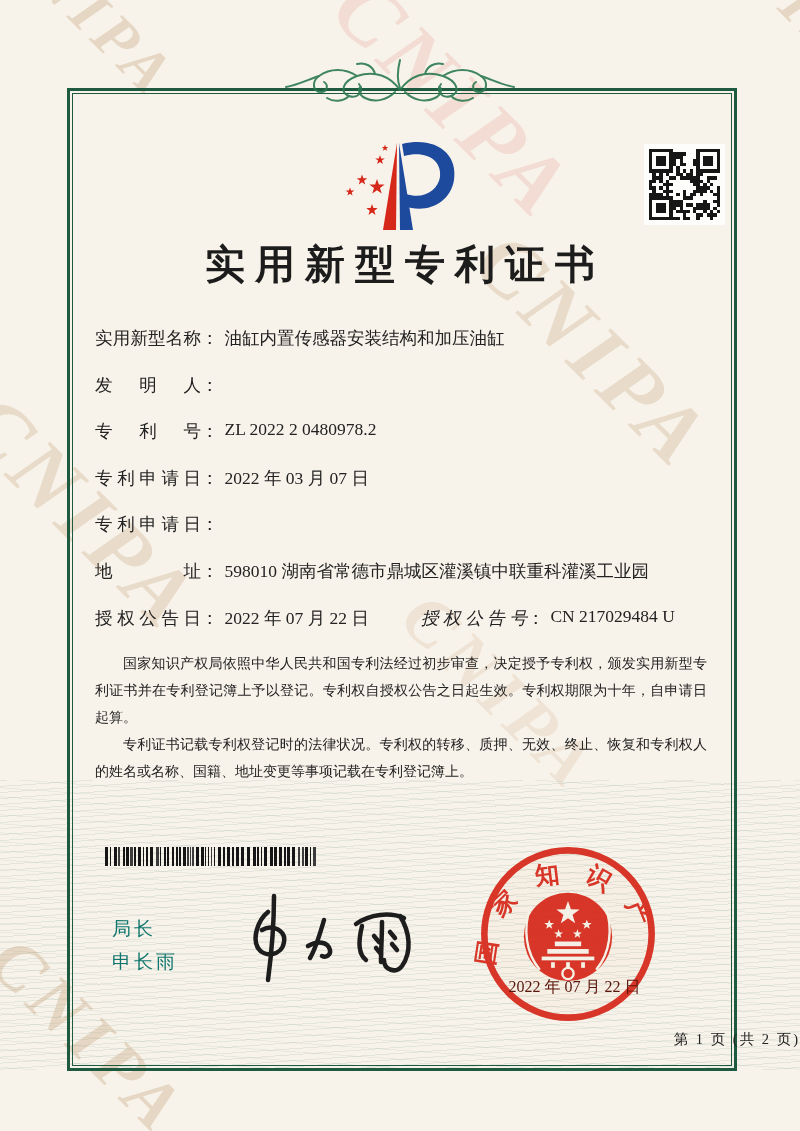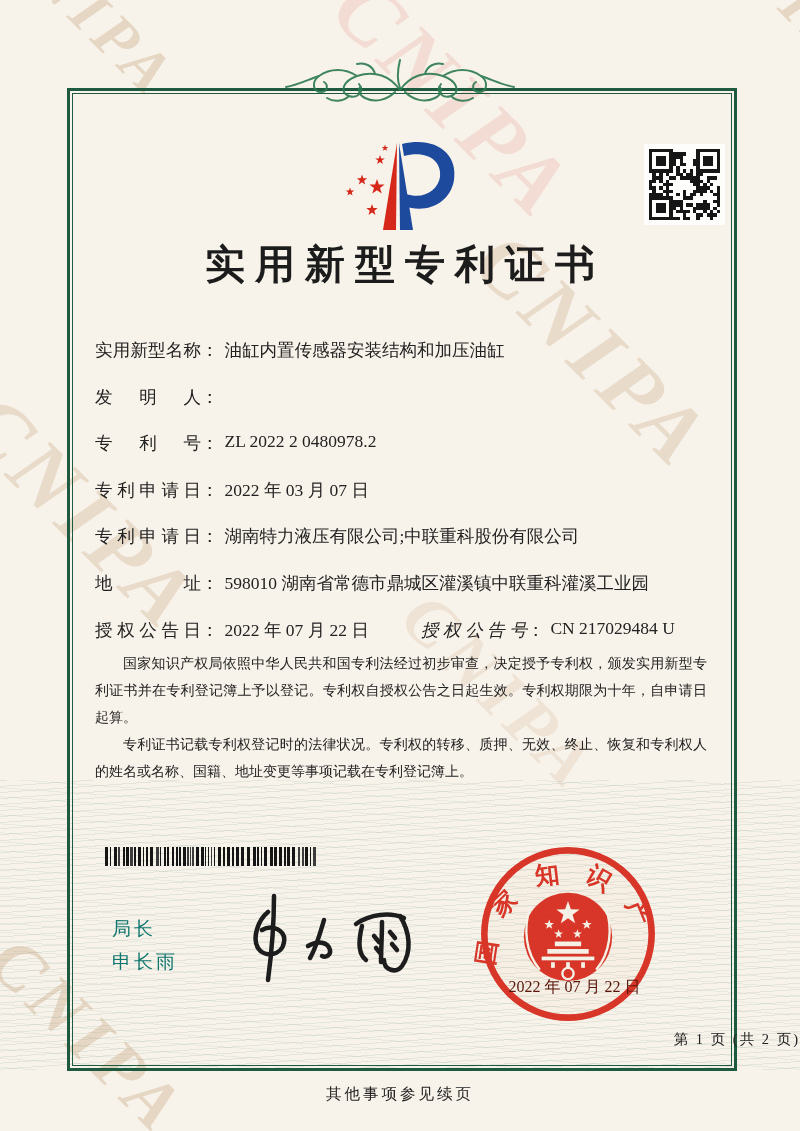--- a/index.html
+++ b/index.html
@@ -39,21 +39,21 @@
     position:absolute; left:644px; top:144px; z-index:3; background:#fdfdfc; padding:5px;
     display:grid; grid-template-columns:repeat(21,3.4px); grid-auto-rows:3.4px;
   }
   .qr i{display:block;}
   .qr i.d{background:#161616;}
   .title{
     position:absolute; left:0; width:100%; top:237px; z-index:3; text-align:center;
     font-size:40px; font-weight:700; letter-spacing:10px; text-indent:10px; color:#1c1c1c;
   }
   
-  .fields{position:absolute; left:95px; top:338px; width:612px; z-index:3; font-size:17.5px;}
+  .fields{position:absolute; left:95px; top:326px; width:612px; z-index:3; font-size:17.5px;}
   .frow{height:46.6px; display:flex; align-items:flex-start; white-space:nowrap;}
   .flabel{display:inline-block; width:106px; text-align:justify; text-align-last:justify;}
   .fcolon{display:inline-block; margin-right:6px;}
   .grant2{margin-left:52px;font-style:italic;}
   
   .paras{position:absolute; left:95px; top:650px; width:612px; z-index:3; font-size:14px; line-height:27px; text-align:justify;}
   .paras p{margin:0; text-indent:2em;}
   
   .barcode{position:absolute; left:105px; top:847px; height:19px; display:flex; z-index:3;}
   .barcode b{display:block; height:100%;}
@@ -579,21 +579,20 @@
       <span>ZL 2022 2 0480978.2</span>
     </div>
     <div class="frow">
       <span class="flabel">专利申请日</span>
         <span class="fcolon">：</span>
       <span>2022 年 03 月 07 日</span>
     </div>
     <div class="frow">
       <span class="flabel">专利申请日</span>
         <span class="fcolon">：</span>
-      <span>湖南特力液压有限公司;中联重科股份有限公司</span>
     </div>
     <div class="frow">
       <span class="flabel">地址</span>
         <span class="fcolon">：</span>
       <span>598010 湖南省常德市鼎城区灌溪镇中联重科灌溪工业园</span>
     </div>
     <div class="frow">
       <span class="flabel">授权公告日</span>
         <span class="fcolon">：</span>
       <span>2022 年 07 月 22 日</span>
@@ -707,15 +706,14 @@
         <circle cx="100" cy="142" r="6"></circle>
         <path d="M60,70 C52,95 55,120 70,138"></path>
         <path d="M140,70 C148,95 145,120 130,138"></path>
       </g>
     </g>
   </svg>
 
   <div class="sealdate">2022 年 07 月 22 日</div>
 
   <div class="pageinfo">第 1 页 (共 2 页)</div>
-  <div class="contnote">其他事项参见续页</div>
 
 </div>
 
 </body></html>

